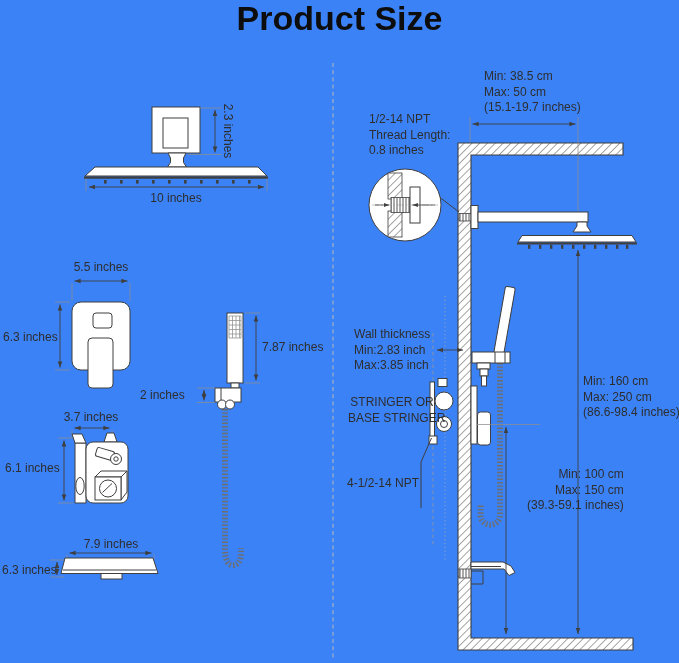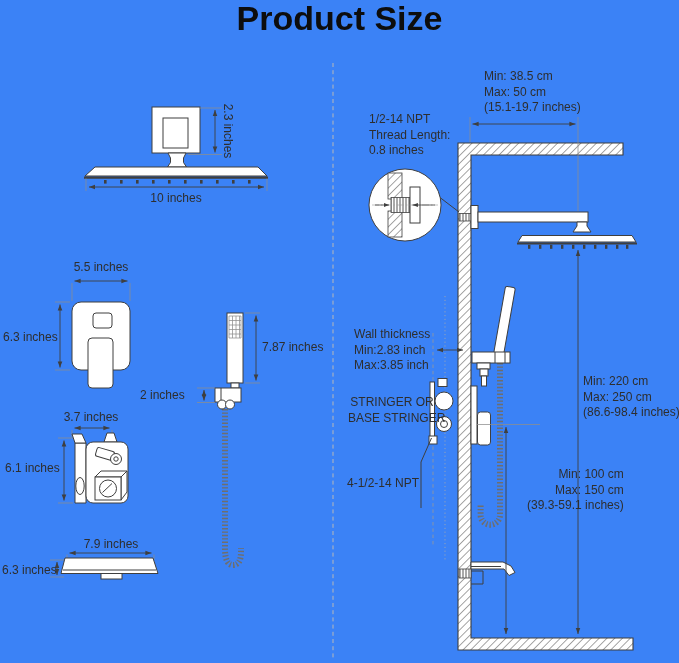--- a/index.html
+++ b/index.html
@@ -250,21 +250,21 @@
   </div>
 
   <div class="lb ml ctr" style="left:348px;top:395px;width:88px;">
     <div>STRINGER OR</div>
     <div>BASE STRINGER</div>
   </div>
 
   <div class="lb" style="left:347px;top:476px;">4-1/2-14 NPT</div>
 
   <div class="lb ml" style="left:583px;top:374px;">
-    <div>Min: 220 cm</div>
+    <div>Min: 160 cm</div>
     <div>Max: 250 cm</div>
     <div>(86.6-98.4 inches)</div>
   </div>
 
   <div class="lb ml" style="left:527px;top:467px;text-align:right;">
     <div>Min: 100 cm</div>
     <div>Max: 150 cm</div>
     <div>(39.3-59.1 inches)</div>
   </div>
 

